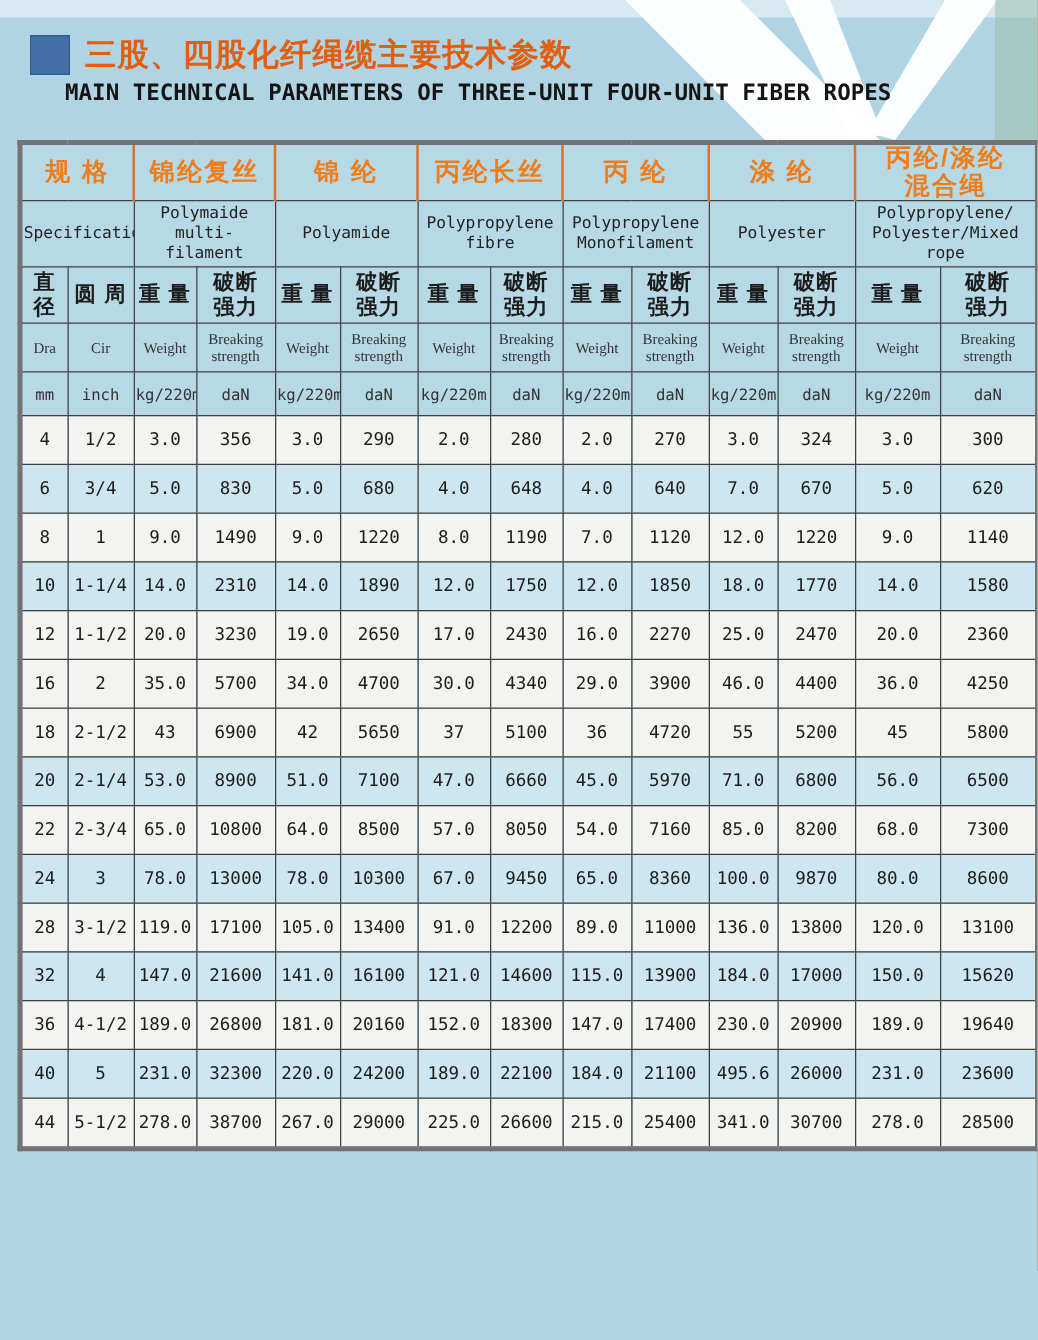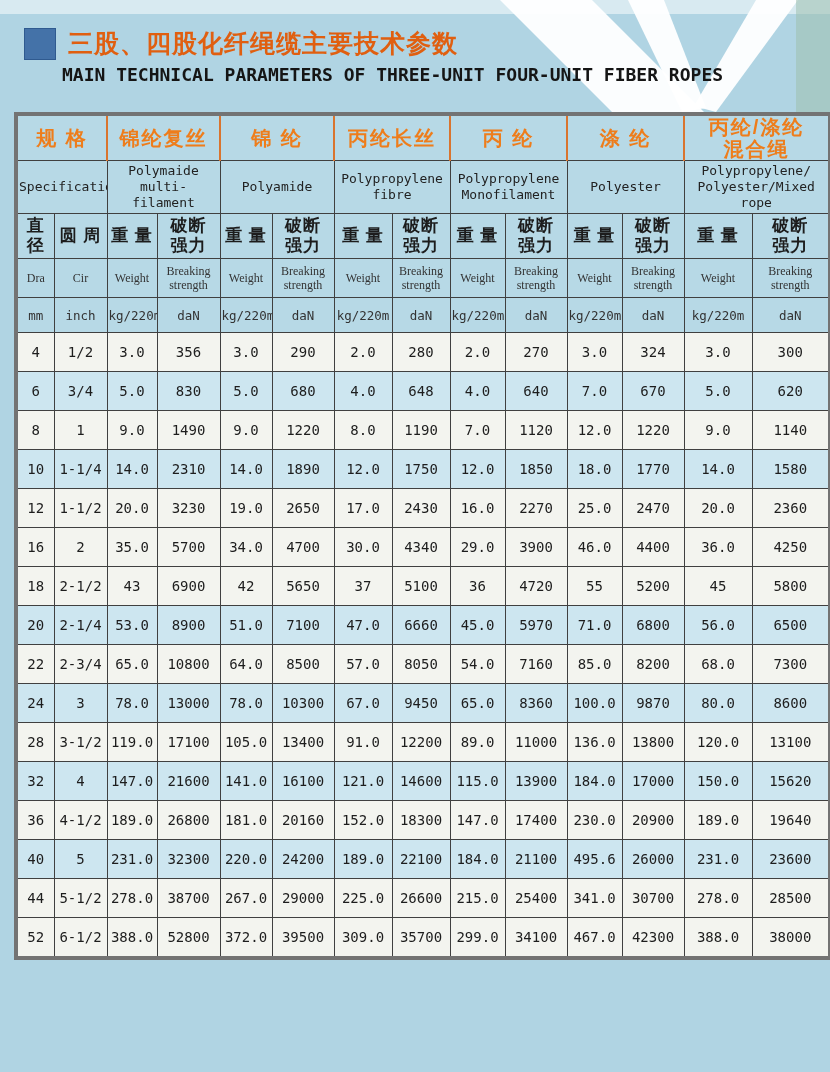--- a/index.html
+++ b/index.html
@@ -14,21 +14,21 @@
   
   .header-block{position:absolute;left:24px;top:27px;width:780px;}
   .title-row{display:flex;align-items:center;}
   .bullet{display:inline-block;width:30px;height:30px;background:#4472a8;border:1px solid #2f5a8f;margin-right:12px;}
   .title-cn{
     margin:0;font-size:25px;font-weight:bold;color:#e05f10;
     letter-spacing:1px;white-space:nowrap;
     font-family:"Liberation Sans", sans-serif;
   }
   .title-en{
-    margin:4px 0 0 38px;font-size:18px;font-weight:bold;color:#151515;
+    margin:4px 0 0 28px;font-size:18px;font-weight:bold;color:#151515;
     font-family:"DejaVu Sans Mono","Liberation Mono",monospace;
     white-space:nowrap;letter-spacing:0px;
   }
 
   
   table.specs{
     position:absolute;left:14px;top:112px;
     width:814px;table-layout:fixed;
     border-collapse:collapse;
     border:4px solid #737373;
@@ -437,32 +437,16 @@
             <td>29000</td>
             <td>225.0</td>
             <td>26600</td>
             <td>215.0</td>
             <td>25400</td>
             <td>341.0</td>
             <td>30700</td>
             <td>278.0</td>
             <td>28500</td>
           </tr>
-          <tr class="plain">
-            <td>52</td>
-            <td>6-1/2</td>
-            <td>388.0</td>
-            <td>52800</td>
-            <td>372.0</td>
-            <td>39500</td>
-            <td>309.0</td>
-            <td>35700</td>
-            <td>299.0</td>
-            <td>34100</td>
-            <td>467.0</td>
-            <td>42300</td>
-            <td>388.0</td>
-            <td>38000</td>
-          </tr>
         </tbody>
     </table>
   </div>
 </div>
 
 </body></html>

